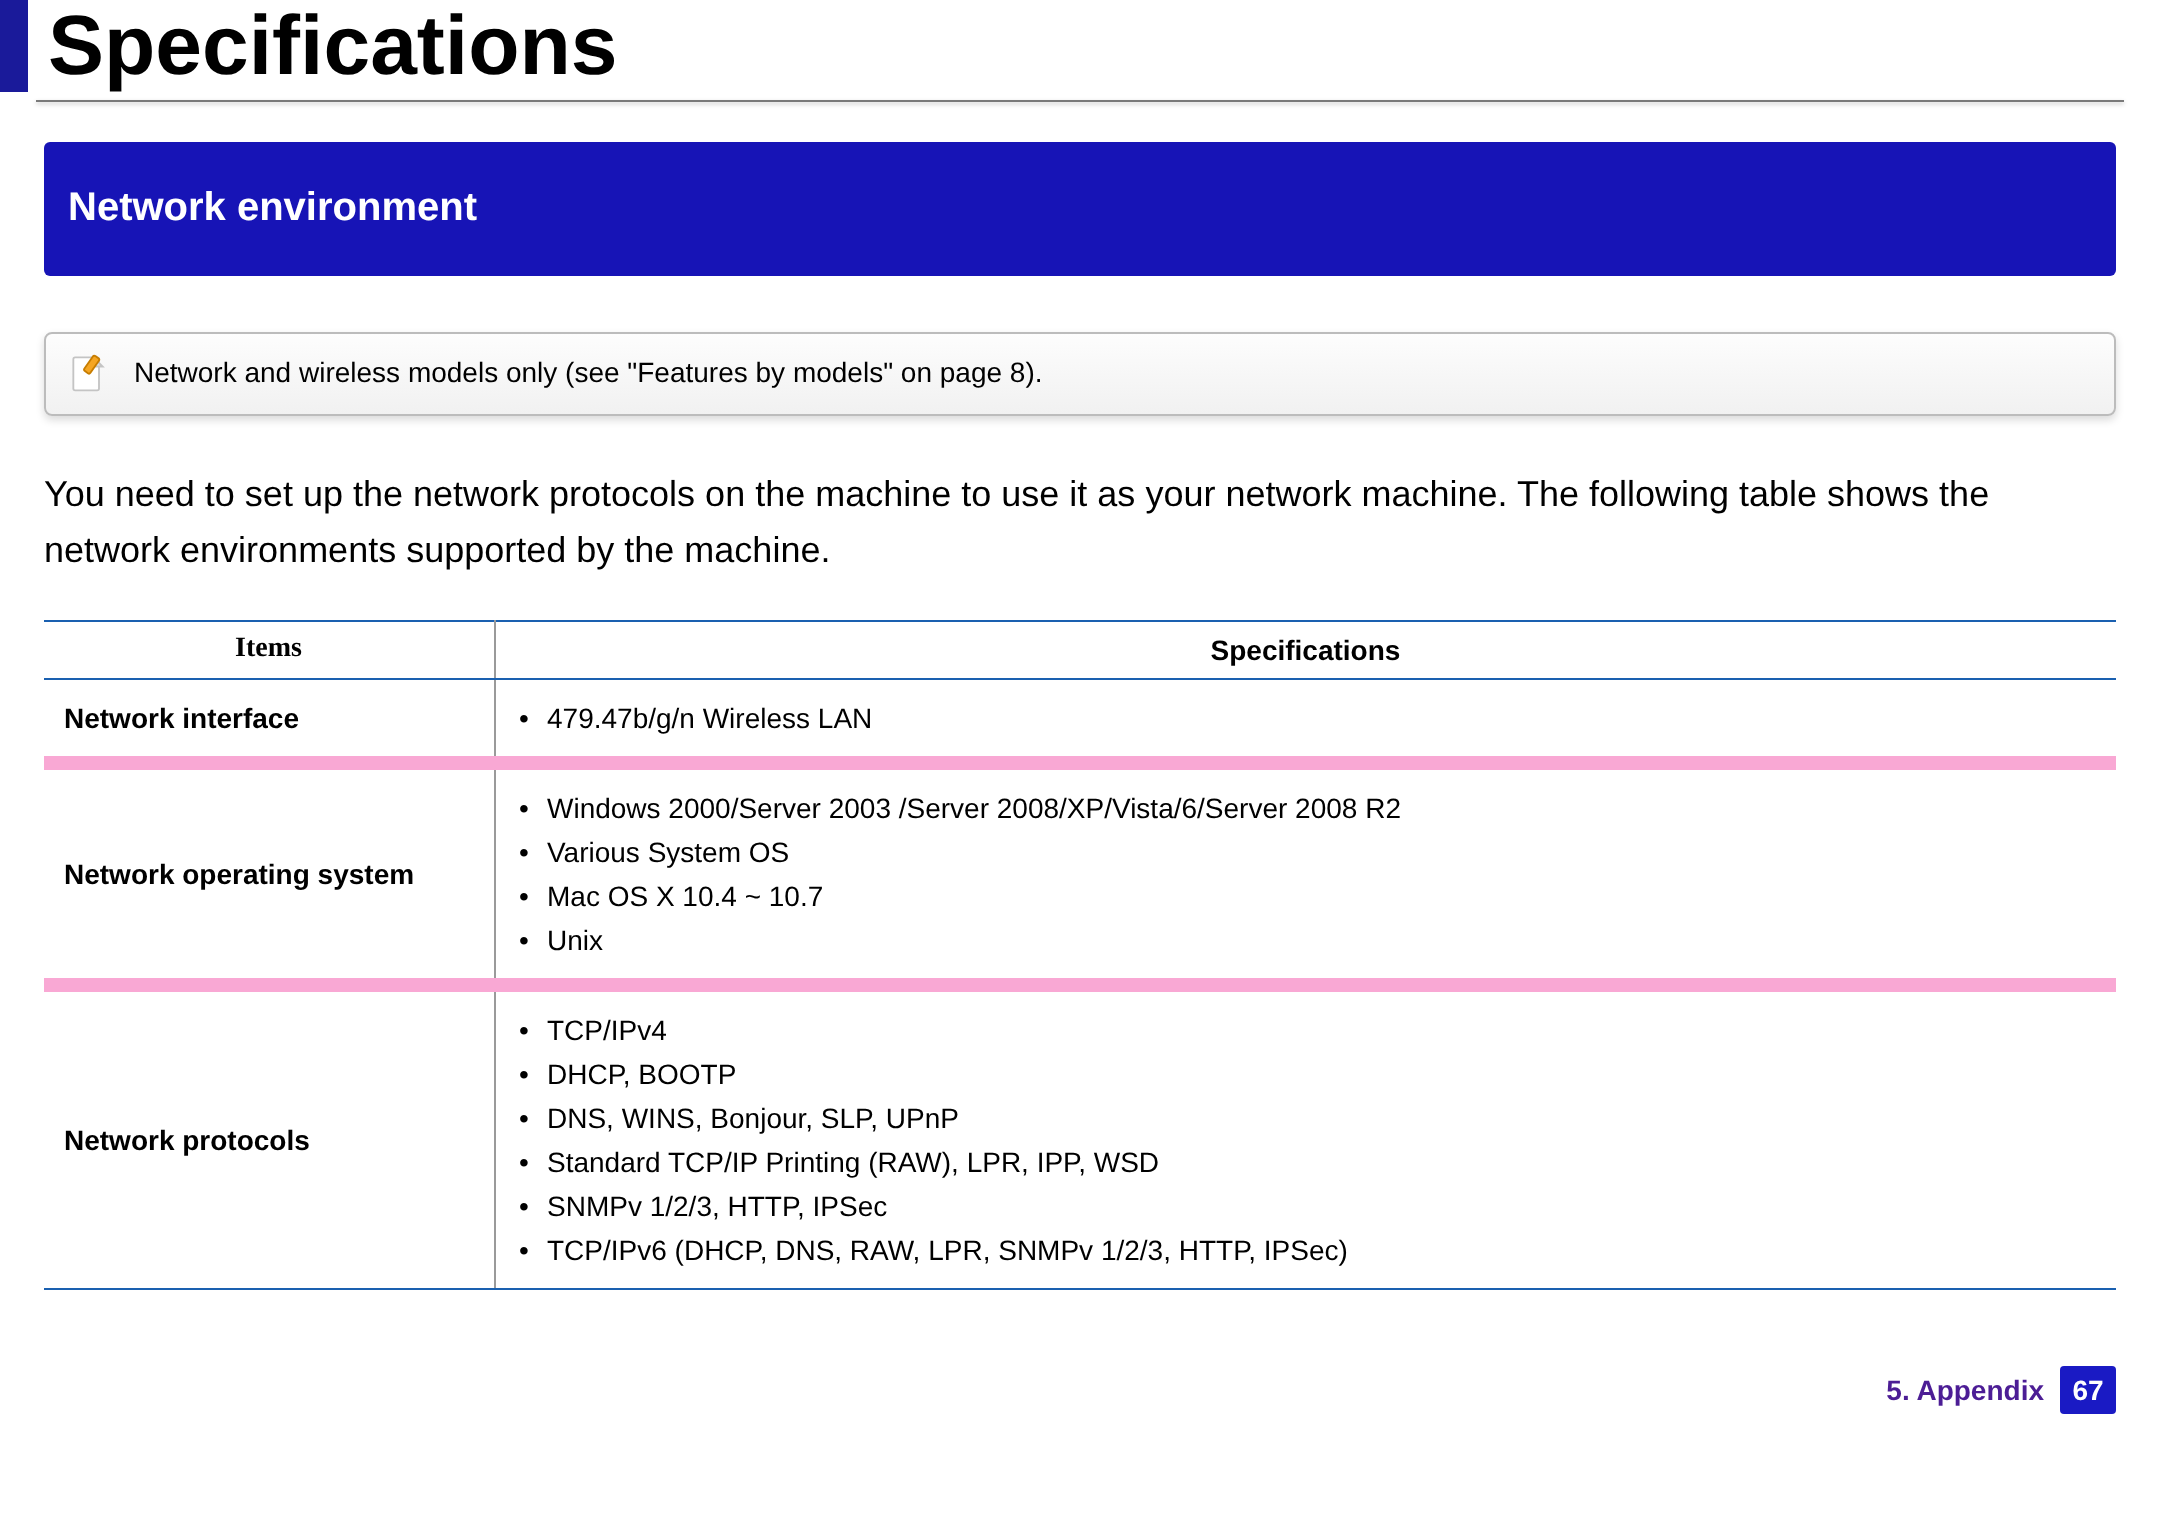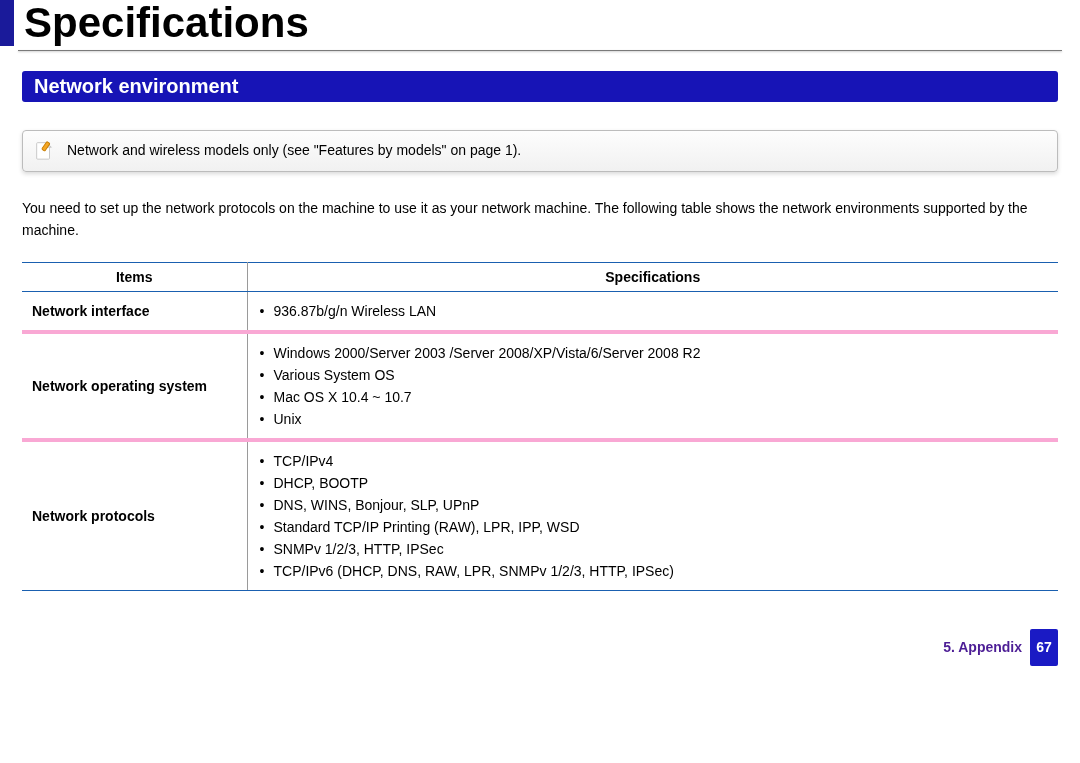--- a/index.html
+++ b/index.html
@@ -30,21 +30,21 @@
     box-shadow: 0 1px 2px rgba(0,0,0,0.25);
   }
   .content {
     padding: 0 22px;
   }
   .section-bar {
     background: #1714b6;
     color: #fff;
     font-size: 20px;
     font-weight: 600;
-    padding: 4px 12px;
+    padding: 22px 12px;
     border-radius: 3px;
     margin-bottom: 28px;
   }
   .note-box {
     border: 1px solid #bcbcbc;
     border-radius: 4px;
     background: linear-gradient(#fdfdfd, #f1f1f1);
     box-shadow: 0 2px 4px rgba(0,0,0,0.15);
     padding: 8px 10px 10px 10px;
     display: flex;
@@ -54,44 +54,45 @@
     margin-bottom: 26px;
   }
   .note-icon {
     width: 22px; height: 22px;
     flex-shrink: 0;
     display: inline-flex;
     align-items: center;
     justify-content: center;
   }
   .intro-text {
-    font-size: 14px;
+    font-size: 18px;
     line-height: 1.55;
     margin-bottom: 20px;
     margin-top: 25px;
   }
   table.spec {
     width: 100%;
     border-collapse: collapse;
     font-size: 14px;
   }
   table.spec th {
     text-align: center;
     font-weight: 700;
     border-top: 1px solid #1a60b0;
     border-bottom: 1px solid #1a60b0;
     padding: 6px 10px;
     background: #fff;
   }
   table.spec th:first-child {
     width: 225px;
     border-right: 1px solid #9a9a9a;
+    font-family: Liberation Serif, serif;
   }
   table.spec td {
-    border-bottom: 4px solid #f9a8d4;
+    border-bottom: 7px solid #f9a8d4;
     padding: 8px 10px;
     vertical-align: middle;
   }
   table.spec tr:last-child td {
     border-bottom: 1px solid #1a60b0;
   }
   table.spec td:first-child {
     font-weight: 700;
     border-right: 1px solid #9a9a9a;
   }
@@ -120,21 +121,21 @@
   }
   .footer-label {
     color: #4c1d95;
     font-weight: 700;
   }
   .page-num {
     background: #1a1ac4;
     color: #fff;
     font-weight: 700;
     width: 28px;
-    height: 37px;
+    height: 24px;
     display: inline-flex;
     align-items: center;
     justify-content: center;
     border-radius: 2px;
   }
 </style>
 </head>
 <body>
 
 <div class="page-title-wrap">
@@ -147,38 +148,38 @@
   <div class="section-bar">Network environment</div>
 
   <div class="note-box">
     <span class="note-icon">
       <svg viewBox="0 0 24 24" width="22" height="22">
         <rect x="4" y="4" width="14" height="18" rx="1" fill="#fff" stroke="#c4c4c4"></rect>
         <path d="M15 4 L20 9 L15 9 Z" fill="#e0e0e0" stroke="#c4c4c4"></path>
         <rect x="12" y="3" width="4" height="10" rx="1" transform="rotate(35 14 8)" fill="#f5a623" stroke="#c77d00"></rect>
       </svg>
     </span>
-    <span>Network and wireless models only (see "Features by models" on page 1).</span>
+    <span>Network and wireless models only (see "Features by models" on page 8).</span>
   </div>
 
   <div class="intro-text">You need to set up the network protocols on the machine to use it as your network machine. The following table shows the network environments supported by the machine.</div>
 
   <table class="spec">
     <thead>
       <tr>
         <th>Items</th>
         <th>Specifications</th>
       </tr>
     </thead>
     <tbody>
         <tr>
           <td>Network interface</td>
           <td>
             <ul class="spec-list">
-              <li>936.87b/g/n Wireless LAN</li>
+              <li>479.47b/g/n Wireless LAN</li>
             </ul>
           </td>
         </tr>
         <tr>
           <td>Network operating system</td>
           <td>
             <ul class="spec-list">
               <li>Windows 2000/Server 2003 /Server 2008/XP/Vista/6/Server 2008 R2</li>
               <li>Various System OS</li>
               <li>Mac OS X 10.4 ~ 10.7</li>

